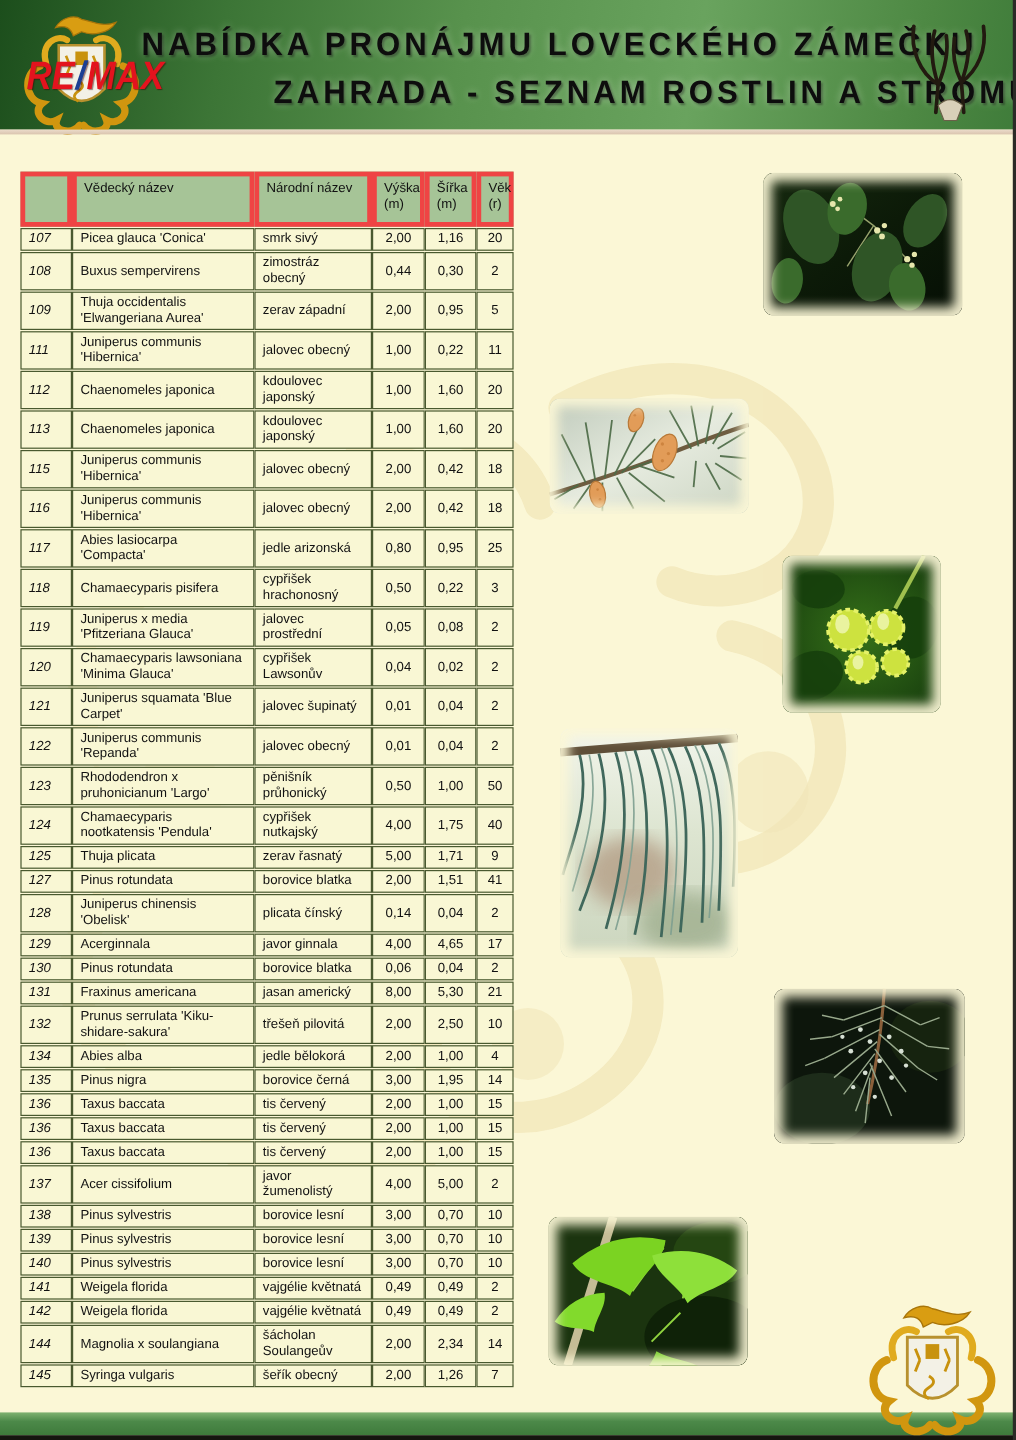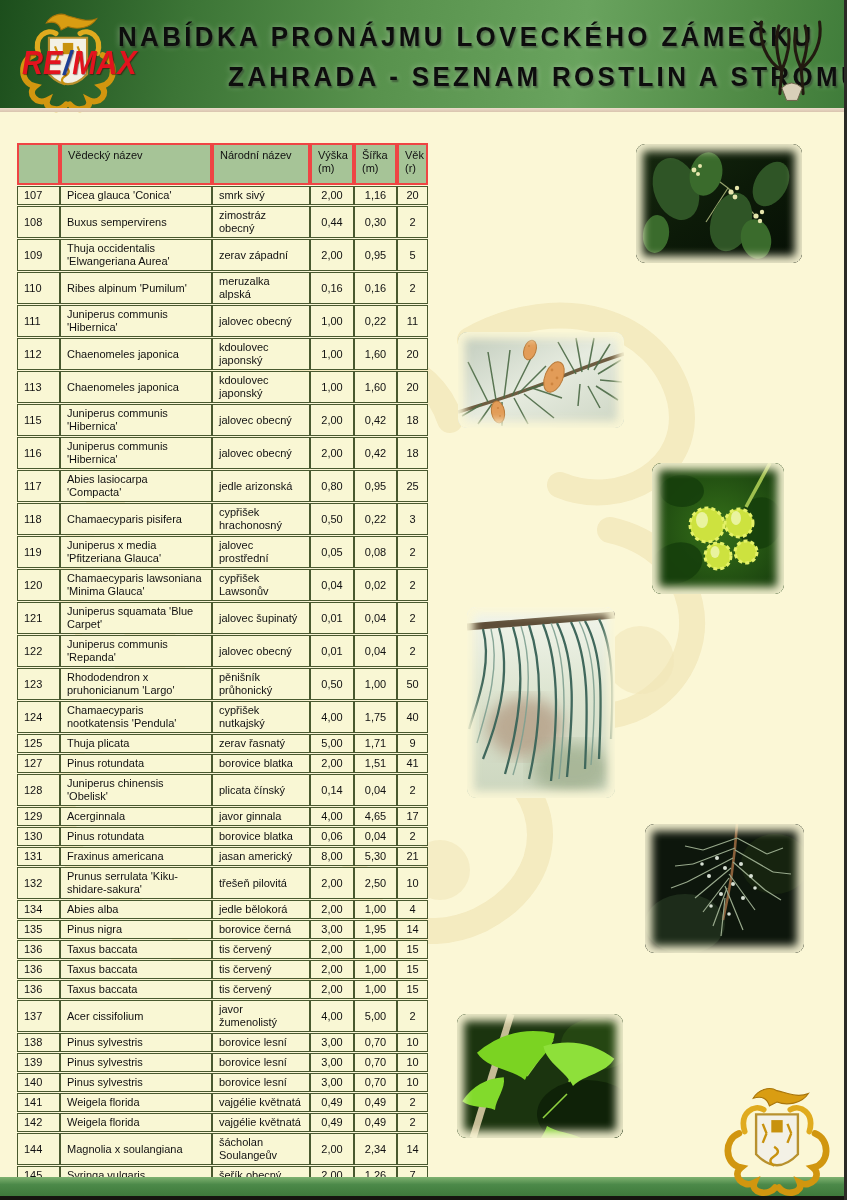--- a/index.html
+++ b/index.html
@@ -43,29 +43,29 @@
   .bottom-edge{position:absolute;left:0;top:1196px;width:847px;height:4px;background:#15150f;z-index:5;}
   
   .watermark{position:absolute;left:0;top:230px;z-index:0;opacity:.55;}
   
   table.plants{
     position:absolute;left:17px;top:142px;width:411px;z-index:2;
     border-collapse:separate;border-spacing:0 1px;table-layout:fixed;
     font-size:11px;color:#111;
   }
   table.plants th{
-    background:#a6c497;border:2px solid #ef4444;font-weight:normal;
+    background:#a6c497;border:4px solid #ef4444;font-weight:normal;
     padding:4px 6px;text-align:left;vertical-align:top;line-height:13px;height:30px;
   }
   table.plants th.num{text-align:left;}
   table.plants td{
     background:#f9f7d4;border:1px solid #49592f;
     padding:2px 6px;line-height:13px;vertical-align:middle;
   }
-  td.c0{padding-left:7px;}
+  td.c0{padding-left:7px;font-style:italic;}
   td.c3,td.c4,td.c5{text-align:center;}
   
   .photo{position:absolute;z-index:2;border-radius:9px;overflow:hidden;}
   .photo svg{display:block;}
   .photo .feather{
     position:absolute;left:0;top:0;right:0;bottom:0;border-radius:9px;
     box-shadow:inset 0 0 9px 7px rgba(251,247,214,.95);
   }
   .ph-linden{left:636px;top:144px;width:166px;height:119px;}
   .ph-pine{left:458px;top:332px;width:166px;height:96px;}
@@ -189,28 +189,20 @@
       </tr>
       <tr>
         <td class="c0">109</td>
         <td class="c1">Thuja occidentalis 'Elwangeriana Aurea'</td>
         <td class="c2">zerav západní</td>
         <td class="c3">2,00</td>
         <td class="c4">0,95</td>
         <td class="c5">5</td>
       </tr>
       <tr>
-        <td class="c0">110</td>
-        <td class="c1">Ribes alpinum 'Pumilum'</td>
-        <td class="c2">meruzalka alpská</td>
-        <td class="c3">0,16</td>
-        <td class="c4">0,16</td>
-        <td class="c5">2</td>
-      </tr>
-      <tr>
         <td class="c0">111</td>
         <td class="c1">Juniperus communis 'Hibernica'</td>
         <td class="c2">jalovec obecný</td>
         <td class="c3">1,00</td>
         <td class="c4">0,22</td>
         <td class="c5">11</td>
       </tr>
       <tr>
         <td class="c0">112</td>
         <td class="c1">Chaenomeles japonica</td>

